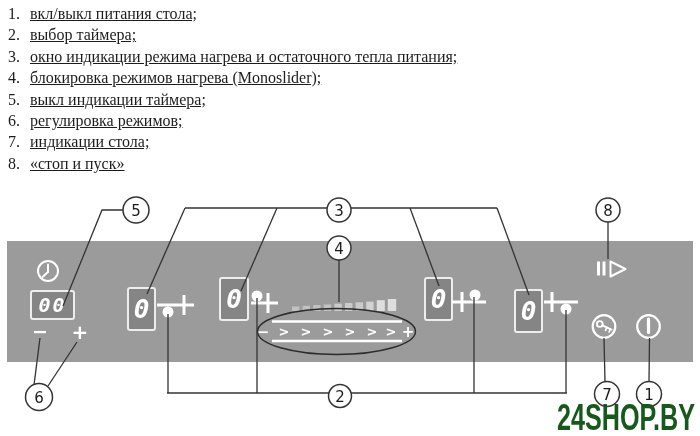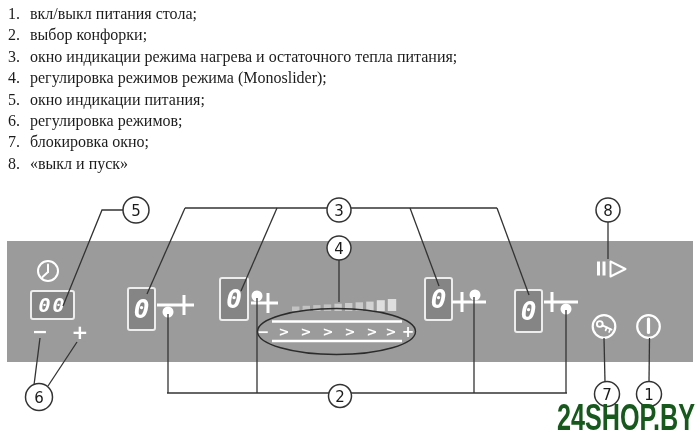--- a/index.html
+++ b/index.html
@@ -1,61 +1,61 @@
 <!DOCTYPE html>
 <html><head>
 <meta charset="utf-8">
 <style>
   html,body{margin:0;padding:0;background:#fff;}
   #page{position:relative;width:700px;height:436px;background:#ffffff;overflow:hidden;
         font-family:"Liberation Serif", serif;}
   #legend{position:absolute;left:8px;top:3px;width:686px;}
   .legend-row{display:flex;line-height:21.4px;font-size:16px;color:#1c1c1c;}
   .legend-num{width:22px;flex:0 0 22px;}
-  .legend-txt{flex:1;}
+  .legend-txt{flex:1;text-decoration:underline;}
   #diagram{position:absolute;left:0;top:0;width:700px;height:436px;}
   svg text{user-select:none;}
 </style>
 </head>
 <body>
 
 <div id="page">
 
   <div id="legend">
     <div class="legend-row">
         <span class="legend-num">1.</span>
         <span class="legend-txt">вкл/выкл питания стола;</span>
       </div>
     <div class="legend-row">
         <span class="legend-num">2.</span>
-        <span class="legend-txt">выбор конфорки;</span>
+        <span class="legend-txt">выбор таймера;</span>
       </div>
     <div class="legend-row">
         <span class="legend-num">3.</span>
         <span class="legend-txt">окно индикации режима нагрева и остаточного тепла питания;</span>
       </div>
     <div class="legend-row">
         <span class="legend-num">4.</span>
-        <span class="legend-txt">регулировка режимов режима (Monoslider);</span>
+        <span class="legend-txt">блокировка режимов нагрева (Monoslider);</span>
       </div>
     <div class="legend-row">
         <span class="legend-num">5.</span>
-        <span class="legend-txt">окно индикации питания;</span>
+        <span class="legend-txt">выкл индикации таймера;</span>
       </div>
     <div class="legend-row">
         <span class="legend-num">6.</span>
         <span class="legend-txt">регулировка режимов;</span>
       </div>
     <div class="legend-row">
         <span class="legend-num">7.</span>
-        <span class="legend-txt">блокировка окно;</span>
+        <span class="legend-txt">индикации стола;</span>
       </div>
     <div class="legend-row">
         <span class="legend-num">8.</span>
-        <span class="legend-txt">«выкл и пуск»</span>
+        <span class="legend-txt">«стоп и пуск»</span>
       </div>
   </div>
 
   <svg id="diagram" viewBox="0 0 700 436" xmlns="http://www.w3.org/2000/svg">
 
     <rect x="7" y="241" width="686" height="121" fill="#9b9b9b"></rect>
 
     <g stroke="#ffffff" stroke-width="2" fill="none" stroke-linecap="round">
       <circle cx="48" cy="271" r="10"></circle>
       <path d="M48,272 L48,264.5"></path>

